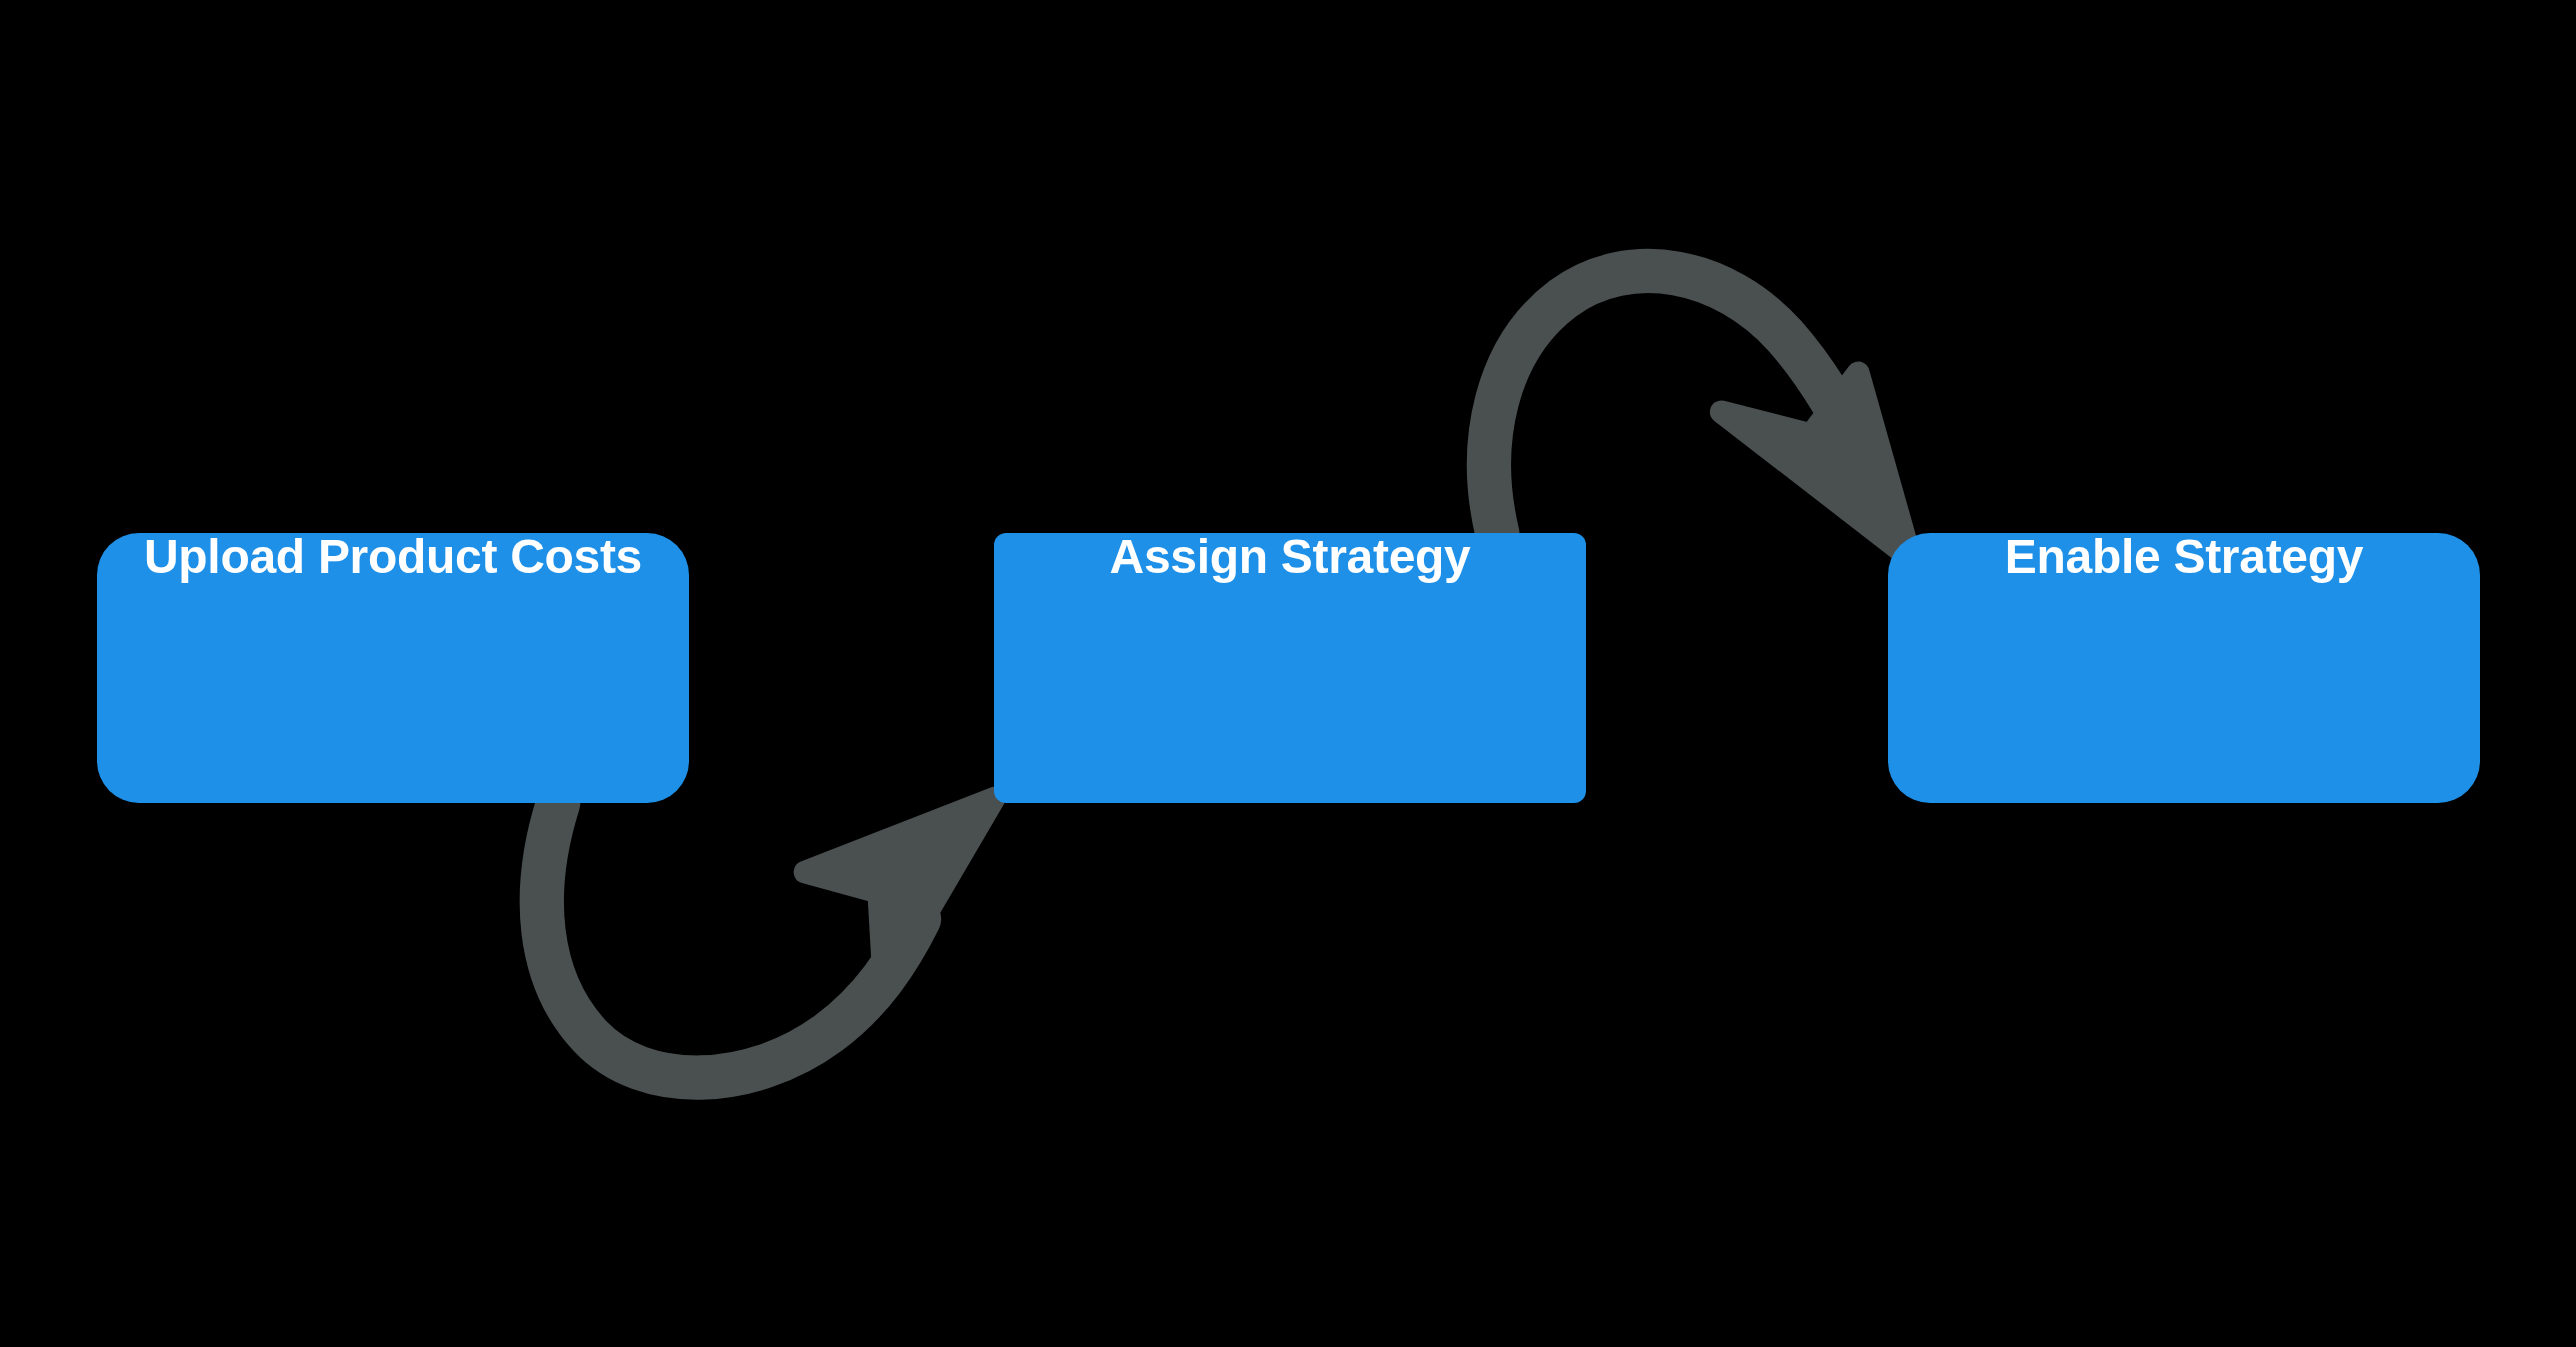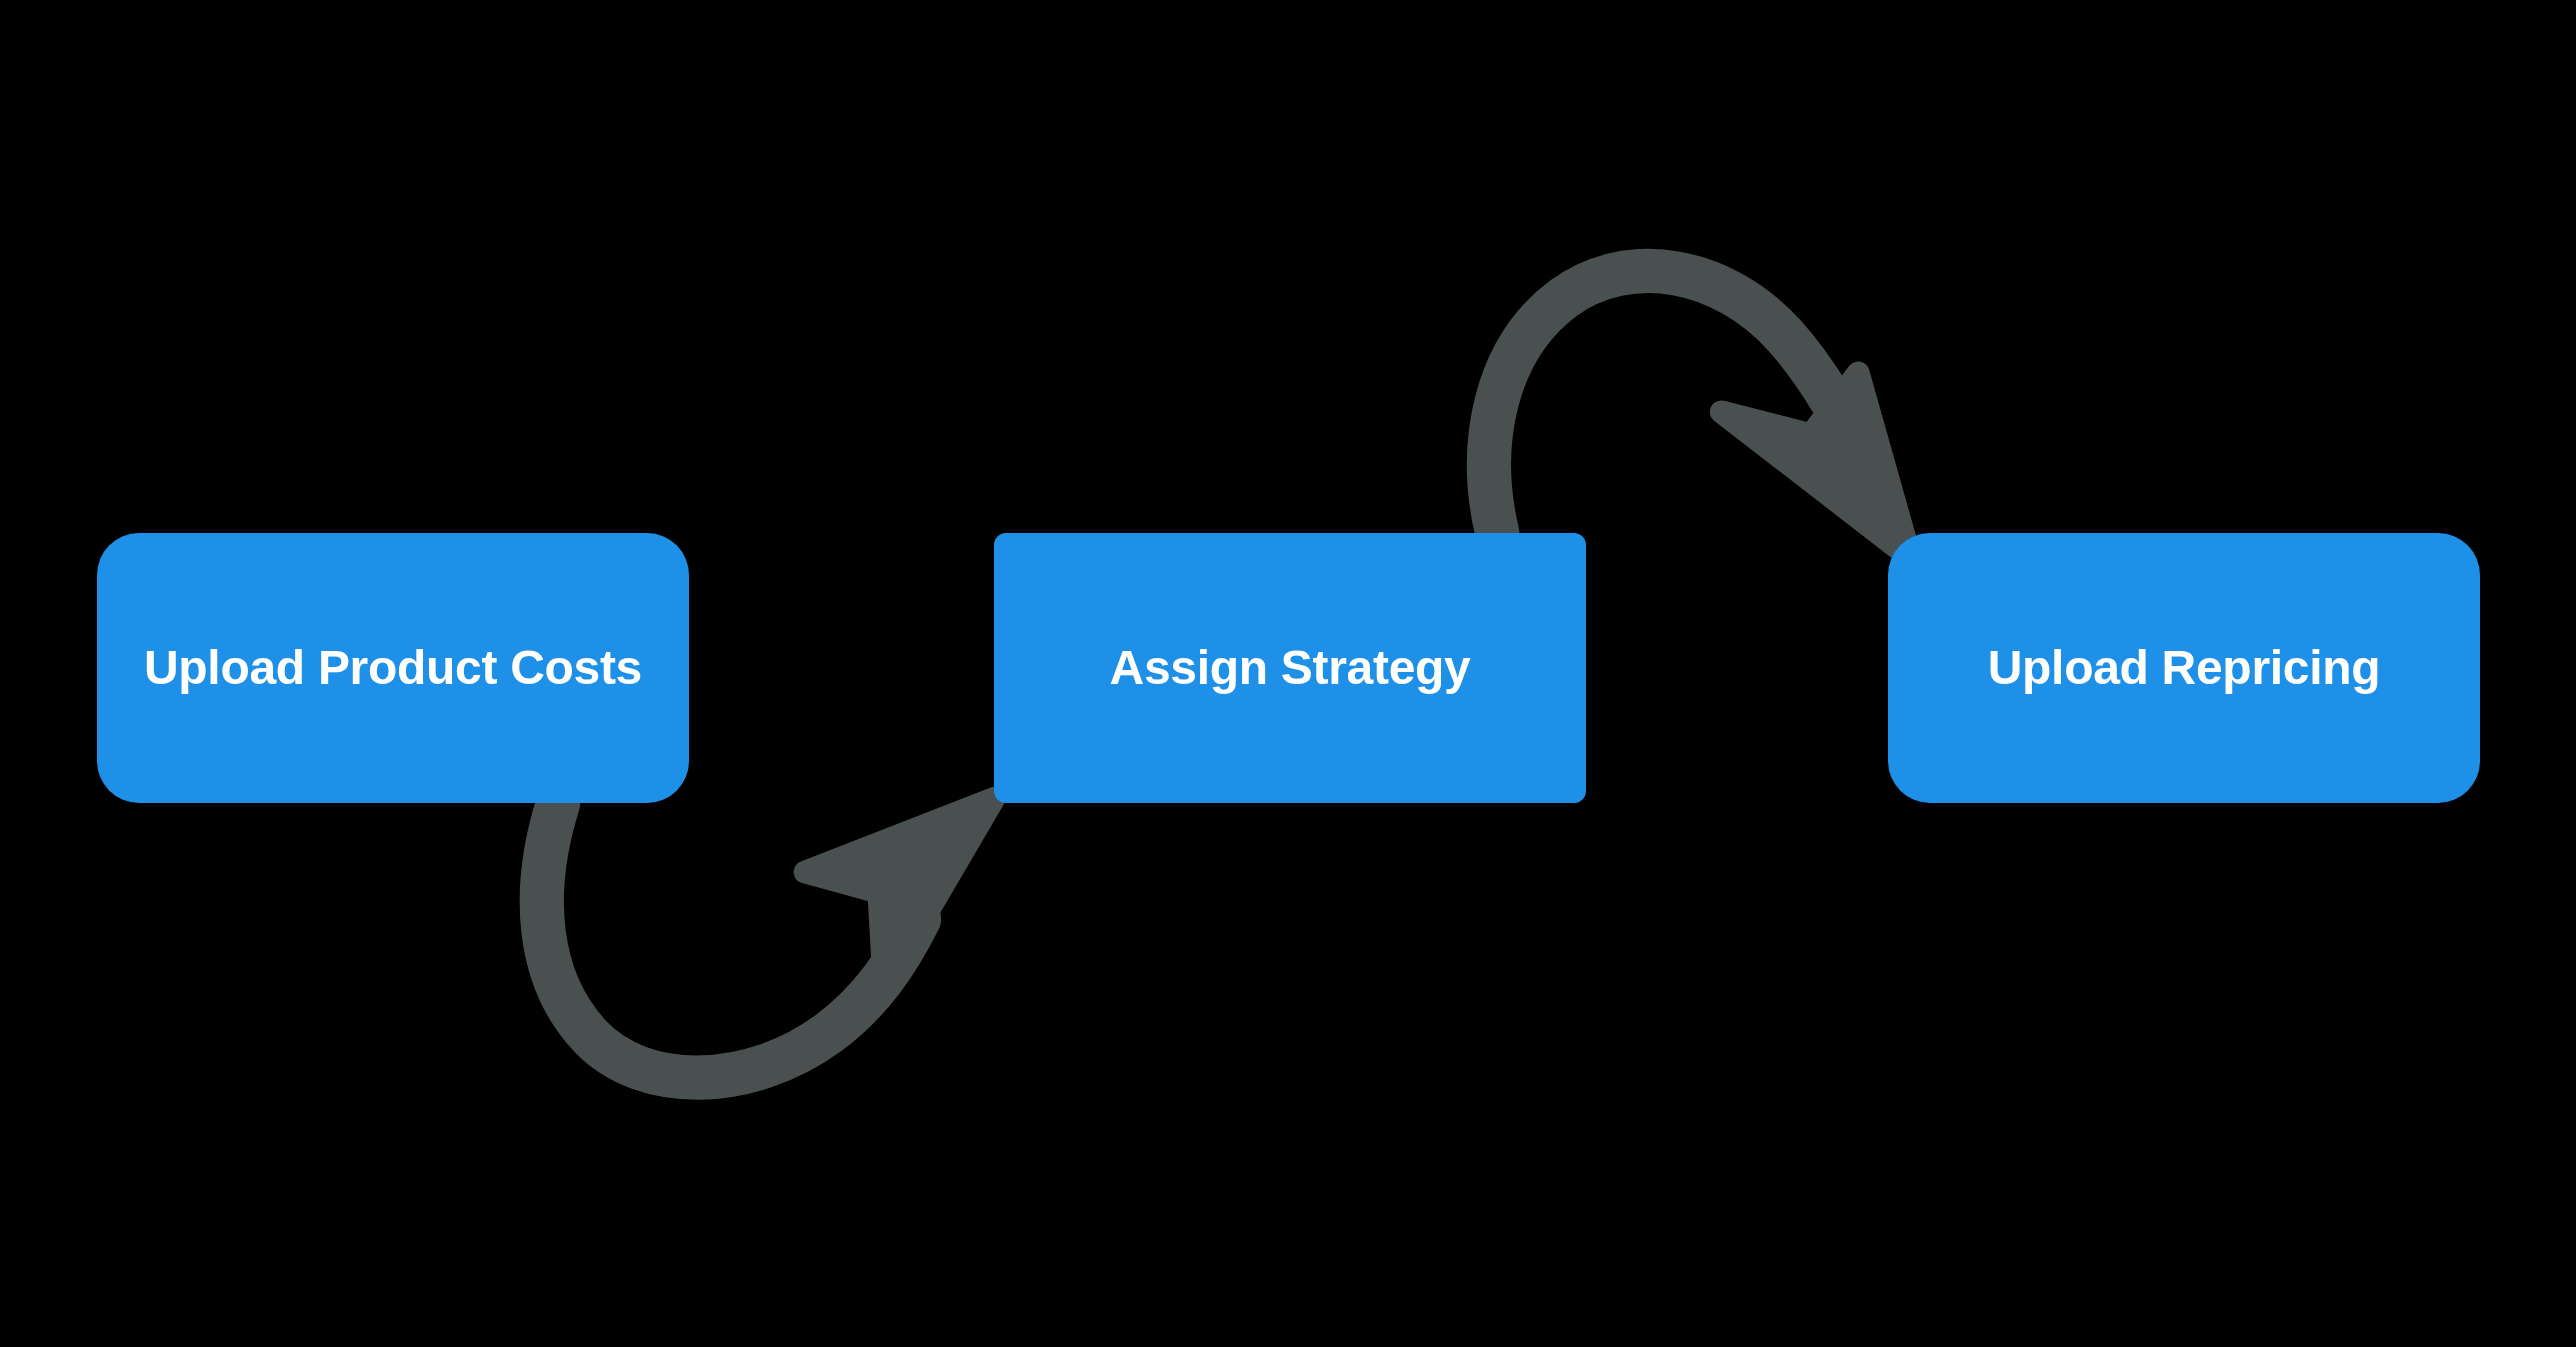--- a/index.html
+++ b/index.html
@@ -19,21 +19,21 @@
     height: 1347px;
     background: #000000;
   }
   .flow-node {
     position: absolute;
     width: 592px;
     height: 270px;
     border-radius: 42px;
     background: #1E90E8;
     display: flex;
-    align-items: center;
+    align-items: flex-start;
     justify-content: center;
     box-sizing: border-box;
   }
   .flow-node .node-label {
     color: #FFFFFF;
     font-family: "Liberation Sans", sans-serif;
     font-weight: bold;
     font-size: 48px;
     letter-spacing: -0.3px;
     line-height: 1;
@@ -87,17 +87,17 @@
 
   <div id="node-0" class="flow-node">
     <span class="node-label">Upload Product Costs</span>
   </div>
 
   <div id="node-1" class="flow-node">
     <span class="node-label">Assign Strategy</span>
   </div>
 
   <div id="node-2" class="flow-node">
-    <span class="node-label">Upload Repricing</span>
+    <span class="node-label">Enable Strategy</span>
   </div>
 
 </div>
 
 
 </body></html>

